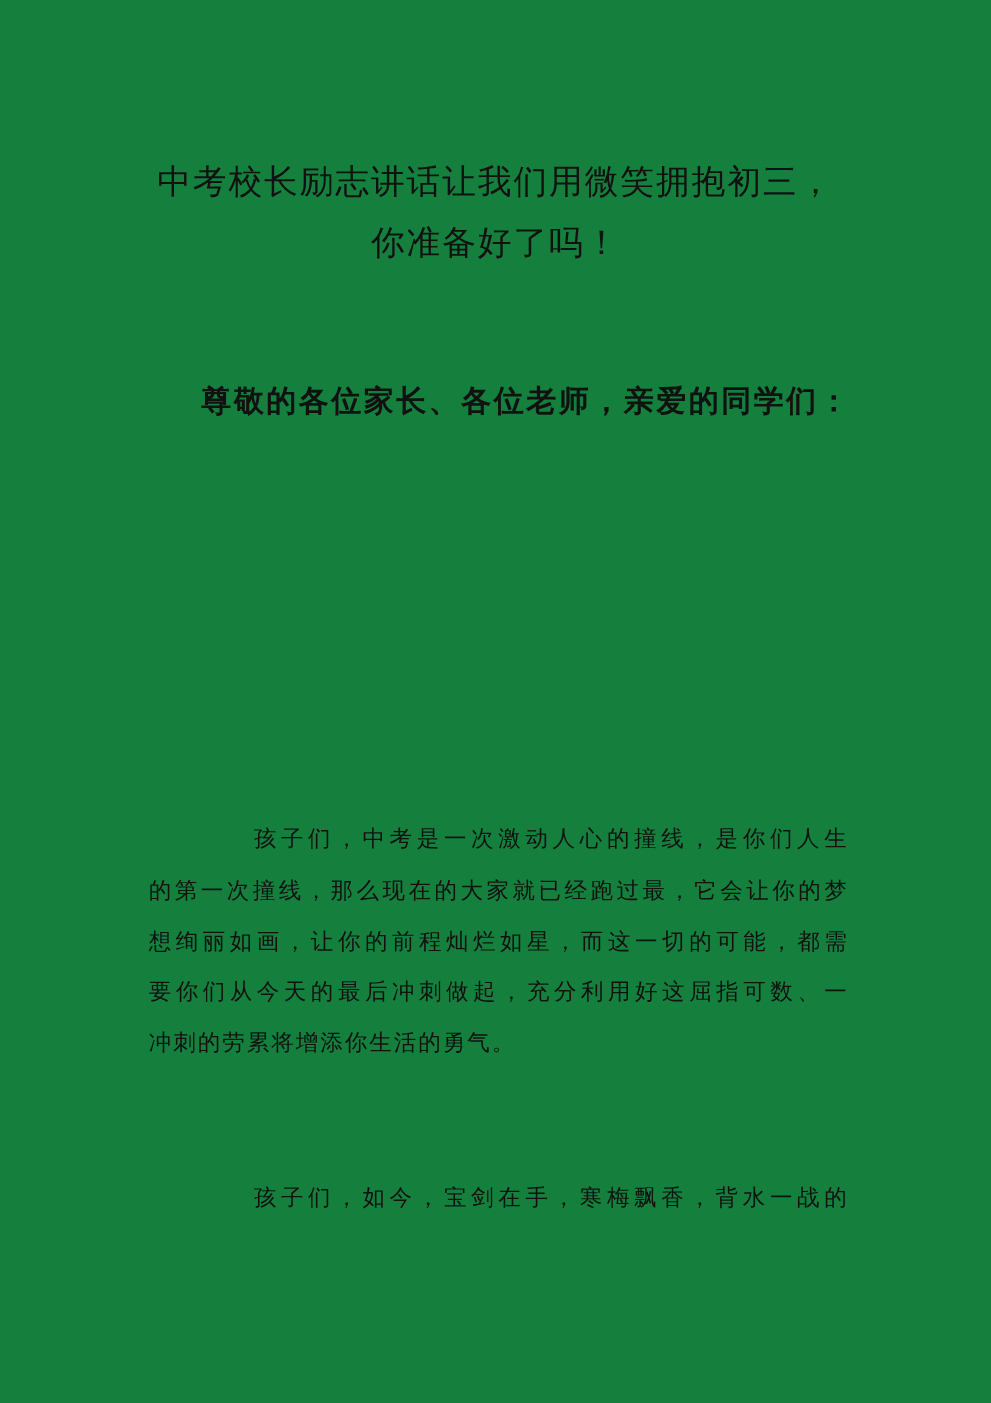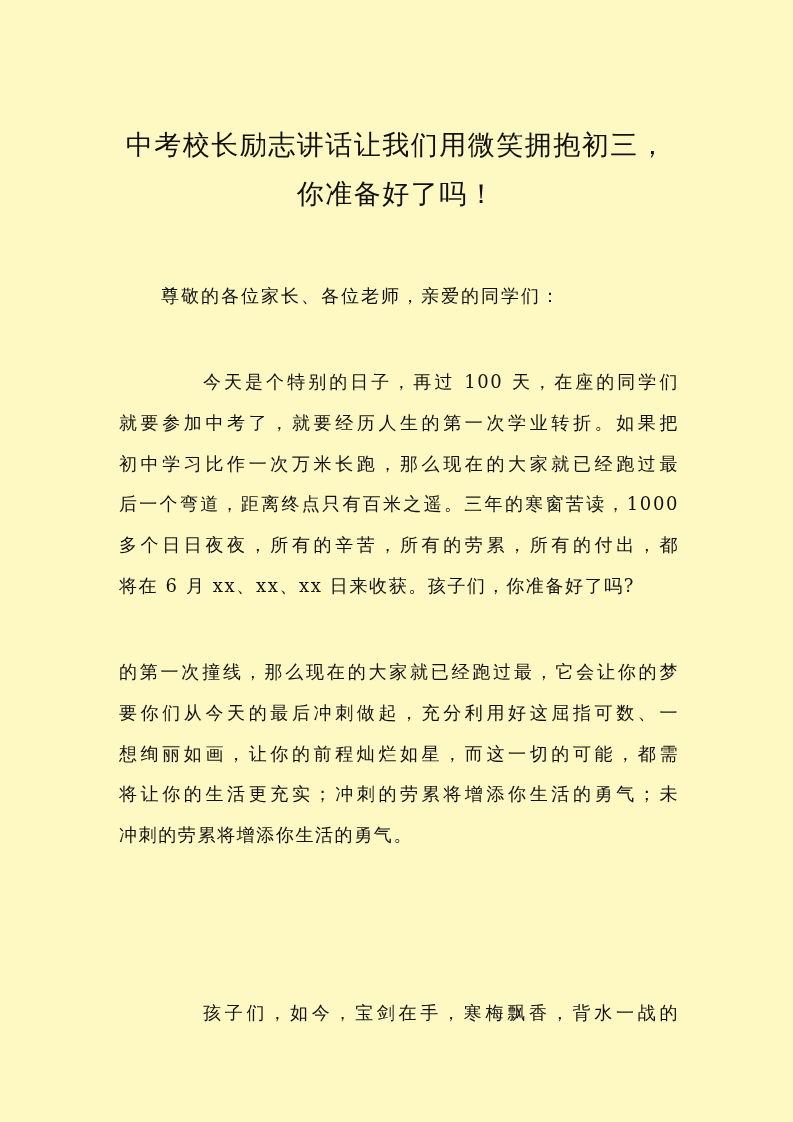--- a/index.html
+++ b/index.html
@@ -1,55 +1,47 @@
 <!DOCTYPE html>
 <html><head>
 <meta charset="utf-8">
 <style>
   html, body { margin: 0; padding: 0; background: #ffffff; }
   body { width: 793px; height: 1122px; overflow: hidden; position: relative;
          font-family: "DejaVu Serif", "Liberation Serif", serif; color: #111; }
-  .page { position: absolute; left: 0; top: 0; width: 793px; height: 1122px; background: #fef9c3; }
+  .page { position: absolute; left: 0; top: 0; width: 793px; height: 1122px; background: #15803d; }
   .title { position: absolute; left: 0; width: 793px; text-align: center;
            font-family: "DejaVu Sans", "Liberation Sans", sans-serif;
            font-size: 27px; letter-spacing: 1.5px; color: #111; white-space: nowrap; }
   .t1 { top: 127px; }
   .t2 { top: 176px; }
-  .salutation { position: absolute; left: 161px; top: 284px; font-size: 18px; letter-spacing: 2px; white-space: nowrap; }
+  .salutation { position: absolute; left: 161px; top: 305px; font-size: 24px; letter-spacing: 2px; white-space: nowrap; font-weight: bold; }
   .para { position: absolute; left: 119px; width: 560px; font-size: 18px; line-height: 40.8px;
           text-align: justify; text-align-last: left; letter-spacing: 1.6px; }
   .para .line { display: block; white-space: nowrap; height: 40.8px; }
   .para .line.justify { text-align: justify; text-align-last: justify; white-space: normal; }
   .p1 { top: 362px; }
   .p2 { top: 652px; }
-  .p3 { top: 993px; }
+  .p3 { top: 939px; }
   .indent { padding-left: 84px; }
 </style>
 </head>
 <body>
 
 <div class="page">
   <div class="title t1">中考校长励志讲话让我们用微笑拥抱初三，</div>
   <div class="title t2">你准备好了吗！</div>
 
   <div class="salutation">尊敬的各位家长、各位老师，亲爱的同学们：</div>
 
-  <div class="para p1">
-    <span class="line justify indent">今天是个特别的日子，再过 100 天，在座的同学们</span>
-    <span class="line justify">就要参加中考了，就要经历人生的第一次学业转折。如果把</span>
-    <span class="line justify">初中学习比作一次万米长跑，那么现在的大家就已经跑过最</span>
-    <span class="line justify">后一个弯道，距离终点只有百米之遥。三年的寒窗苦读，1000</span>
-    <span class="line justify">多个日日夜夜，所有的辛苦，所有的劳累，所有的付出，都</span>
-    <span class="line">将在 6 月 xx、xx、xx 日来收获。孩子们，你准备好了吗?</span>
-  </div>
 
   <div class="para p2">
+    <span class="line justify indent">孩子们，中考是一次激动人心的撞线，是你们人生</span>
     <span class="line justify">的第一次撞线，那么现在的大家就已经跑过最，它会让你的梦</span>
+    <span class="line justify">想绚丽如画，让你的前程灿烂如星，而这一切的可能，都需</span>
     <span class="line justify">要你们从今天的最后冲刺做起，充分利用好这屈指可数、一</span>
-    <span class="line justify">想绚丽如画，让你的前程灿烂如星，而这一切的可能，都需</span>
-    <span class="line justify">将让你的生活更充实；冲刺的劳累将增添你生活的勇气；未</span>
     <span class="line">冲刺的劳累将增添你生活的勇气。</span>
   </div>
 
   <div class="para p3">
     <span class="line justify indent">孩子们，如今，宝剑在手，寒梅飘香，背水一战的</span>
   </div>
 </div>
 
 </body></html>

